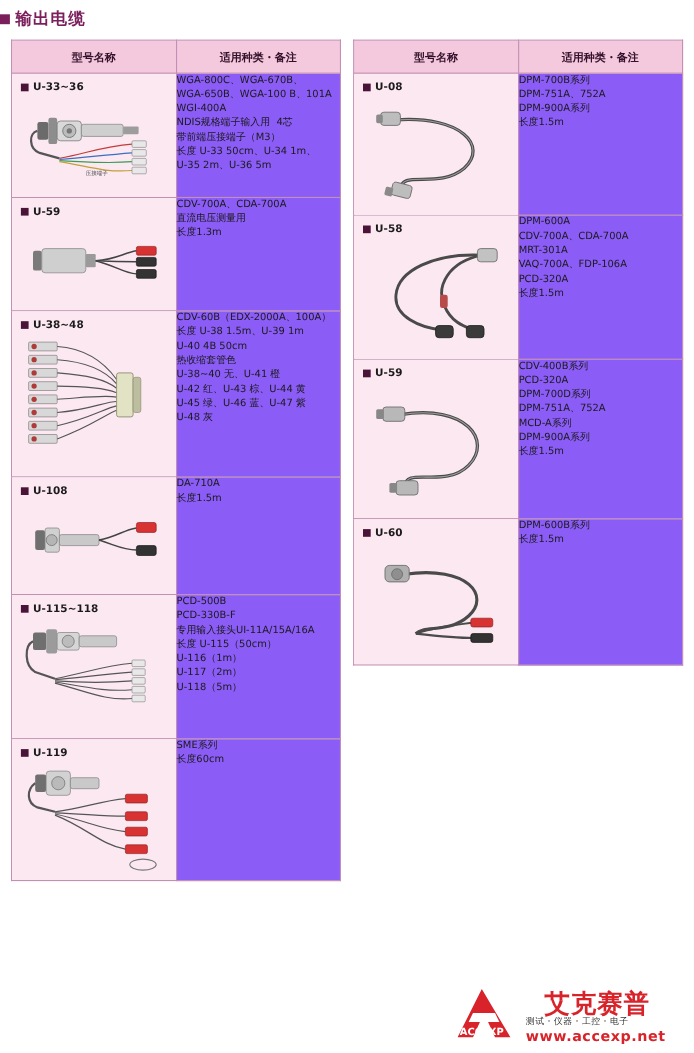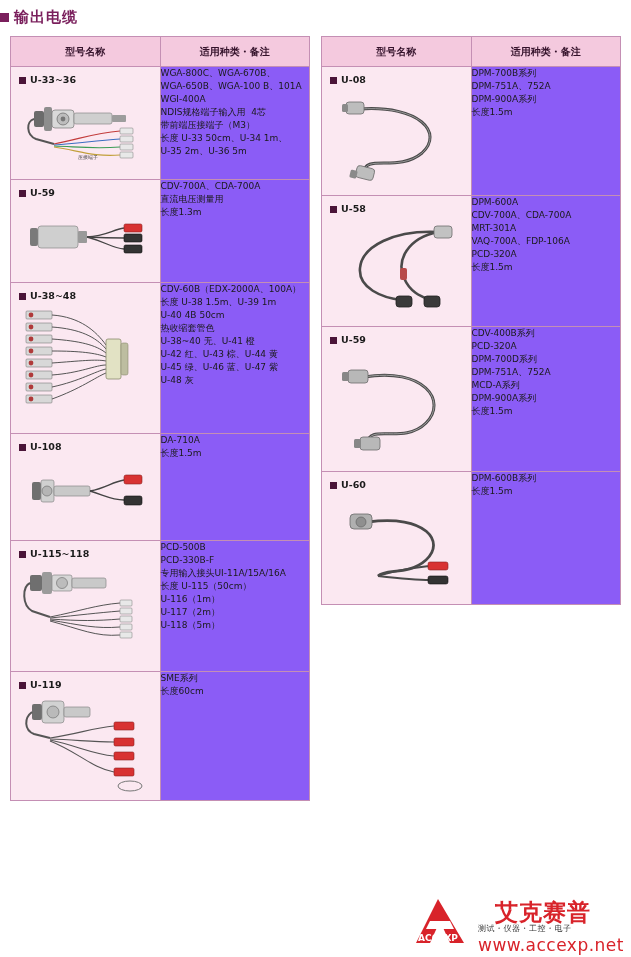--- a/index.html
+++ b/index.html
@@ -118,22 +118,22 @@
   .logo-sub{
     position:absolute;
     left:70px;top:28px;
     font-size:8px;
     color:#333;
     letter-spacing:0.5px;
   }
   .logo-url{
     position:absolute;
     left:70px;top:40px;
-    font-size:17px;
-    font-weight:normal;
+    font-size:13px;
+    font-weight:bold;
     color:#d8232a;
     letter-spacing:0.5px;
   }
   .logo-mark{
     position:absolute;left:0;top:0;
   }
 </style>
 </head>
 <body>
 

